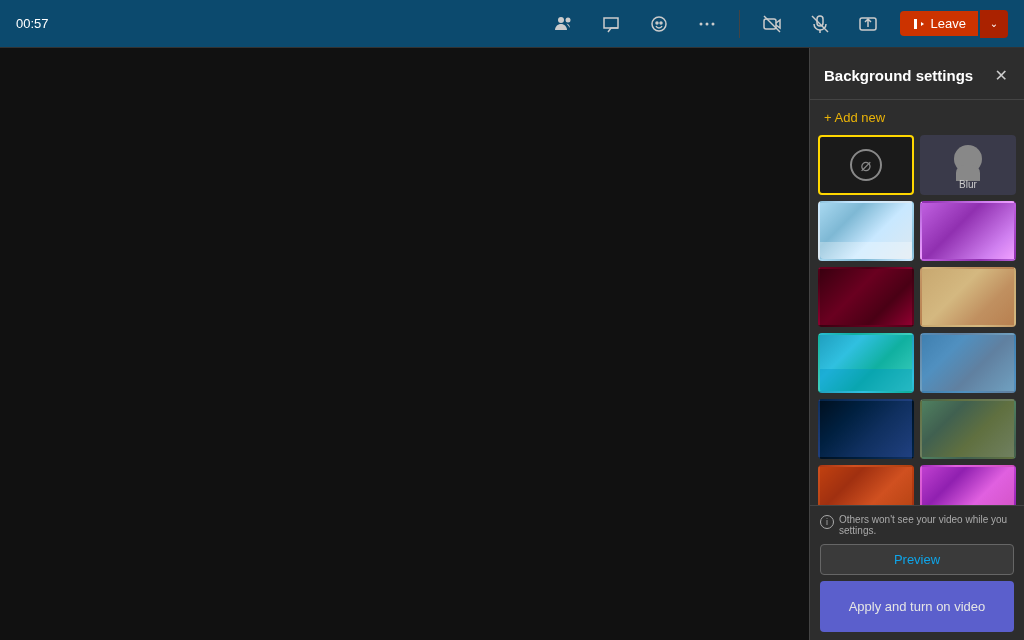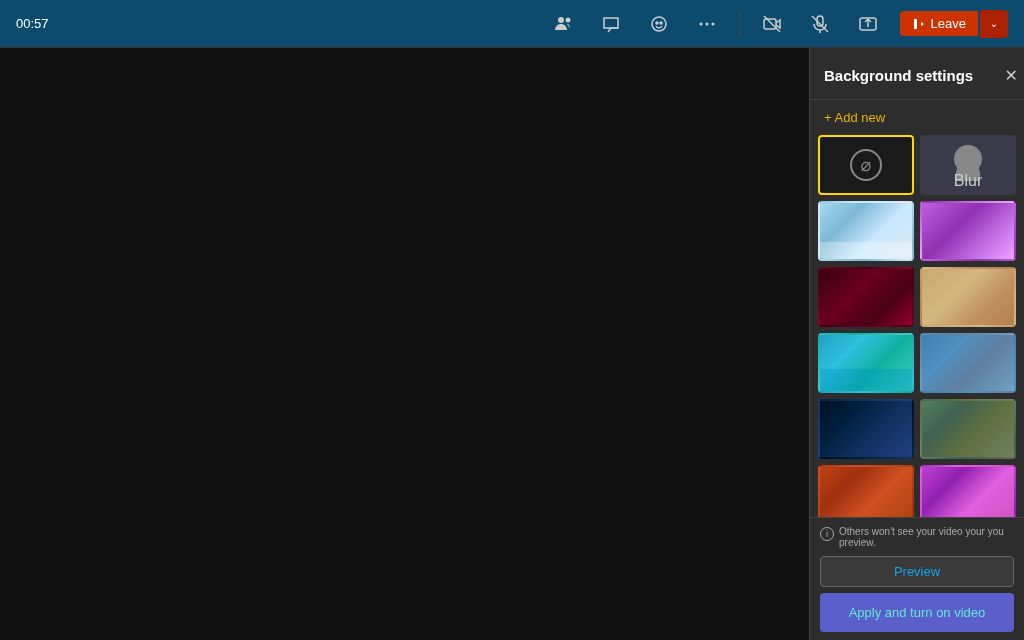--- a/index.html
+++ b/index.html
@@ -100,21 +100,21 @@
       background: #2d2d2d;
       display: flex;
       flex-direction: column;
       border-left: 1px solid #444;
     }
 
     .panel-header {
       display: flex;
       align-items: center;
       justify-content: space-between;
-      padding: 16px 4px 12px 14px;
+      padding: 16px 14px 12px 14px;
       border-bottom: 1px solid #444;
     }
     .panel-title {
       color: #fff;
       font-size: 15px;
       font-weight: 600;
     }
     .close-btn {
       background: none;
       border: none;
@@ -182,21 +182,21 @@
     .bg-blur {
       background: #3a3a4a;
       display: flex;
       flex-direction: column;
       align-items: center;
       justify-content: flex-end;
       padding-bottom: 4px;
     }
     .blur-label {
       color: #ccc;
-      font-size: 16px;
+      font-size: 10px;
       position: absolute;
       bottom: 3px;
       left: 0;
       right: 0;
       text-align: center;
     }
 
     
     .bg-winter { background: linear-gradient(135deg, #a8d8f0 0%, #7eb8d4 30%, #c8e8ff 60%, #dde8f0 100%); }
     .bg-purple { background: linear-gradient(135deg, #c060e0 0%, #9030b0 40%, #d080f0 80%, #f0a0ff 100%); }
@@ -255,23 +255,23 @@
       background: #3a3a3a;
       color: #0ea5e9;
       border: 1px solid #666;
       border-radius: 4px;
       font-size: 13px;
       cursor: pointer;
       margin-bottom: 6px;
     }
     .apply-btn {
       width: 100%;
-      padding: 12px;
+      padding: 18px;
       background: #5b5fcc;
-      color: #5eead4;
+      color: #e5e5e5;
       border: none;
       border-radius: 4px;
       font-size: 13px;
       cursor: pointer;
     }
   </style>
 </head>
 <body>
 
 <div class="top-bar">
@@ -393,20 +393,20 @@
 
       <div class="bg-item bg-canyon"></div>
 
       <div class="bg-item bg-galaxy"></div>
 
     </div>
 
     <div class="panel-footer">
       <div class="preview-note">
         <span class="info-icon">i</span>
-        <span>Others won't see your video your you preview.</span>
+        <span>Others won't see your video while you settings.</span>
       </div>
       <button class="preview-btn">Preview</button>
       <button class="apply-btn">Apply and turn on video</button>
     </div>
 
   </div>
 </div>
 
 </body></html>

